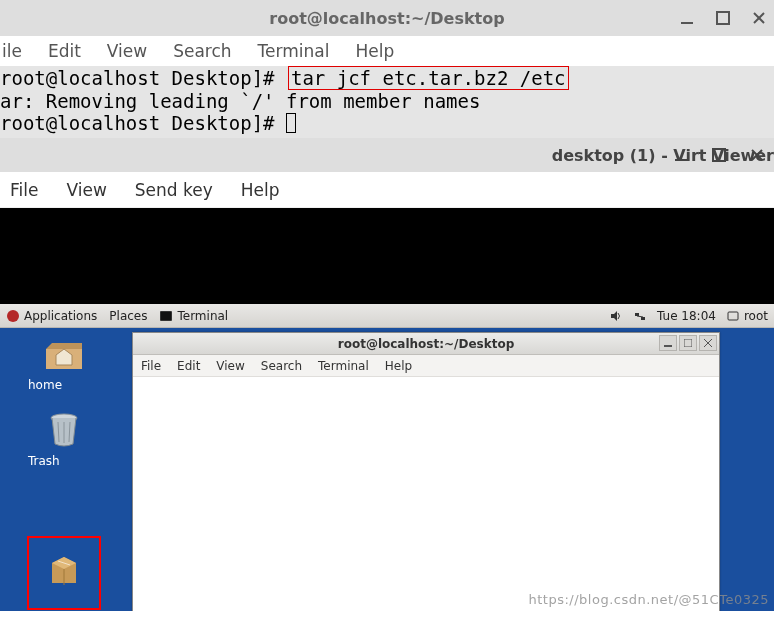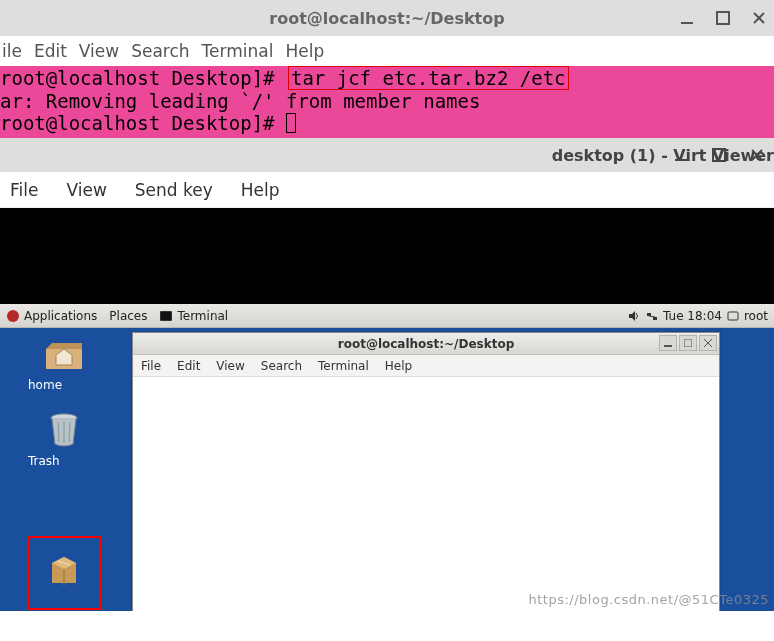--- a/index.html
+++ b/index.html
@@ -5,42 +5,42 @@
 * { box-sizing: border-box; margin: 0; padding: 0; }
 html, body { width: 774px; height: 641px; font-family: "DejaVu Sans", "Liberation Sans", sans-serif; overflow: hidden; background: #fff; }
 .mono { font-family: "DejaVu Sans Mono", "Liberation Mono", monospace; }
 
 
 .term1 { width: 774px; }
 .term1-titlebar { height: 36px; background: #dedede; display: flex; align-items: center; position: relative; }
 .term1-title { flex: 1; text-align: center; color: #666; font-weight: 600; font-size: 16px; }
 .term1-ctrls { position: absolute; right: 8px; top: 0; height: 36px; display: flex; align-items: center; gap: 22px; color: #555; }
 .ctl { width: 14px; height: 14px; display: inline-flex; align-items: center; justify-content: center; cursor: pointer; }
-.term1-menubar { height: 30px; display: flex; align-items: center; gap: 12px; padding-left: 2px; color: #555; font-size: 17px; background: #fff; }
+.term1-menubar { height: 30px; display: flex; align-items: center; gap: 26px; padding-left: 2px; color: #555; font-size: 17px; background: #fff; }
 .term1-menubar .m { cursor: pointer; }
-.term1-body { background: #ec4899; padding: 0 0 4px 0; }
+.term1-body { background: #e5e5e5; padding: 0 0 4px 0; }
 .term1-body .line { font-size: 19px; line-height: 22px; white-space: pre; color: #000; }
 .redbox { display: inline-block; border: 1.5px solid #e00000; padding: 0 2px; margin-left: 2px; }
 .cursor-block { display: inline-block; width: 10px; height: 20px; border: 1.5px solid #000; vertical-align: -3px; }
 
 
 .virt { width: 774px; }
 .virt-titlebar { height: 34px; background: #dedede; display: flex; align-items: center; position: relative; }
 .virt-title { flex: 1; text-align: right; color: #444; font-weight: 600; font-size: 16px; }
 .virt-ctrls { position: absolute; right: 10px; top: 0; height: 34px; display: flex; align-items: center; gap: 24px; color: #444; }
 .virt-menubar { height: 36px; display: flex; align-items: center; gap: 28px; padding-left: 10px; color: #333; font-size: 17px; background: #fff; border-bottom: 1px solid #f0f0f0; }
 .virt-menubar .m { cursor: pointer; }
 
 
 .guest { width: 774px; height: 403px; background: #fef9c3; position: relative; overflow: hidden; }
 .guest-blackbar { width: 100%; height: 96px; background: #000; }
 .guest-panel { position: absolute; top: 96px; left: 0; right: 0; height: 24px; background: linear-gradient(#e9e8e6, #d6d4d0); display: flex; align-items: center; font-size: 12px; color: #222; padding: 0 6px; border-bottom: 1px solid #b8b6b2; }
 .guest-panel .pi { display: flex; align-items: center; gap: 4px; margin-right: 12px; cursor: pointer; }
 .guest-panel .spacer { flex: 1; }
-.guest-panel .ri { display: flex; align-items: center; gap: 4px; margin-left: 4px; text-align: right; }
+.guest-panel .ri { display: flex; align-items: center; gap: 4px; margin-left: 10px; text-align: right; }
 .panel-icon { width: 14px; height: 14px; display: inline-flex; align-items: center; justify-content: center; }
 
 .guest-desktop { position: absolute; top: 120px; left: 0; right: 0; bottom: 0; background: #1a4f9e; }
 
 .desk-icon { position: absolute; width: 72px; color: #fff; font-size: 12px; cursor: pointer; }
 .desk-icon .glyph { width: 44px; height: 40px; margin: 0 auto 4px; display: flex; align-items: center; justify-content: center; }
 .desk-icon.selected { outline: 2px solid #ff0000; outline-offset: -1px; }
 
 
 .term2 { position: absolute; top: 4px; left: 132px; width: 588px; height: 280px; background: #fff; border: 1px solid #888; box-shadow: 0 0 2px rgba(0,0,0,.3); }

